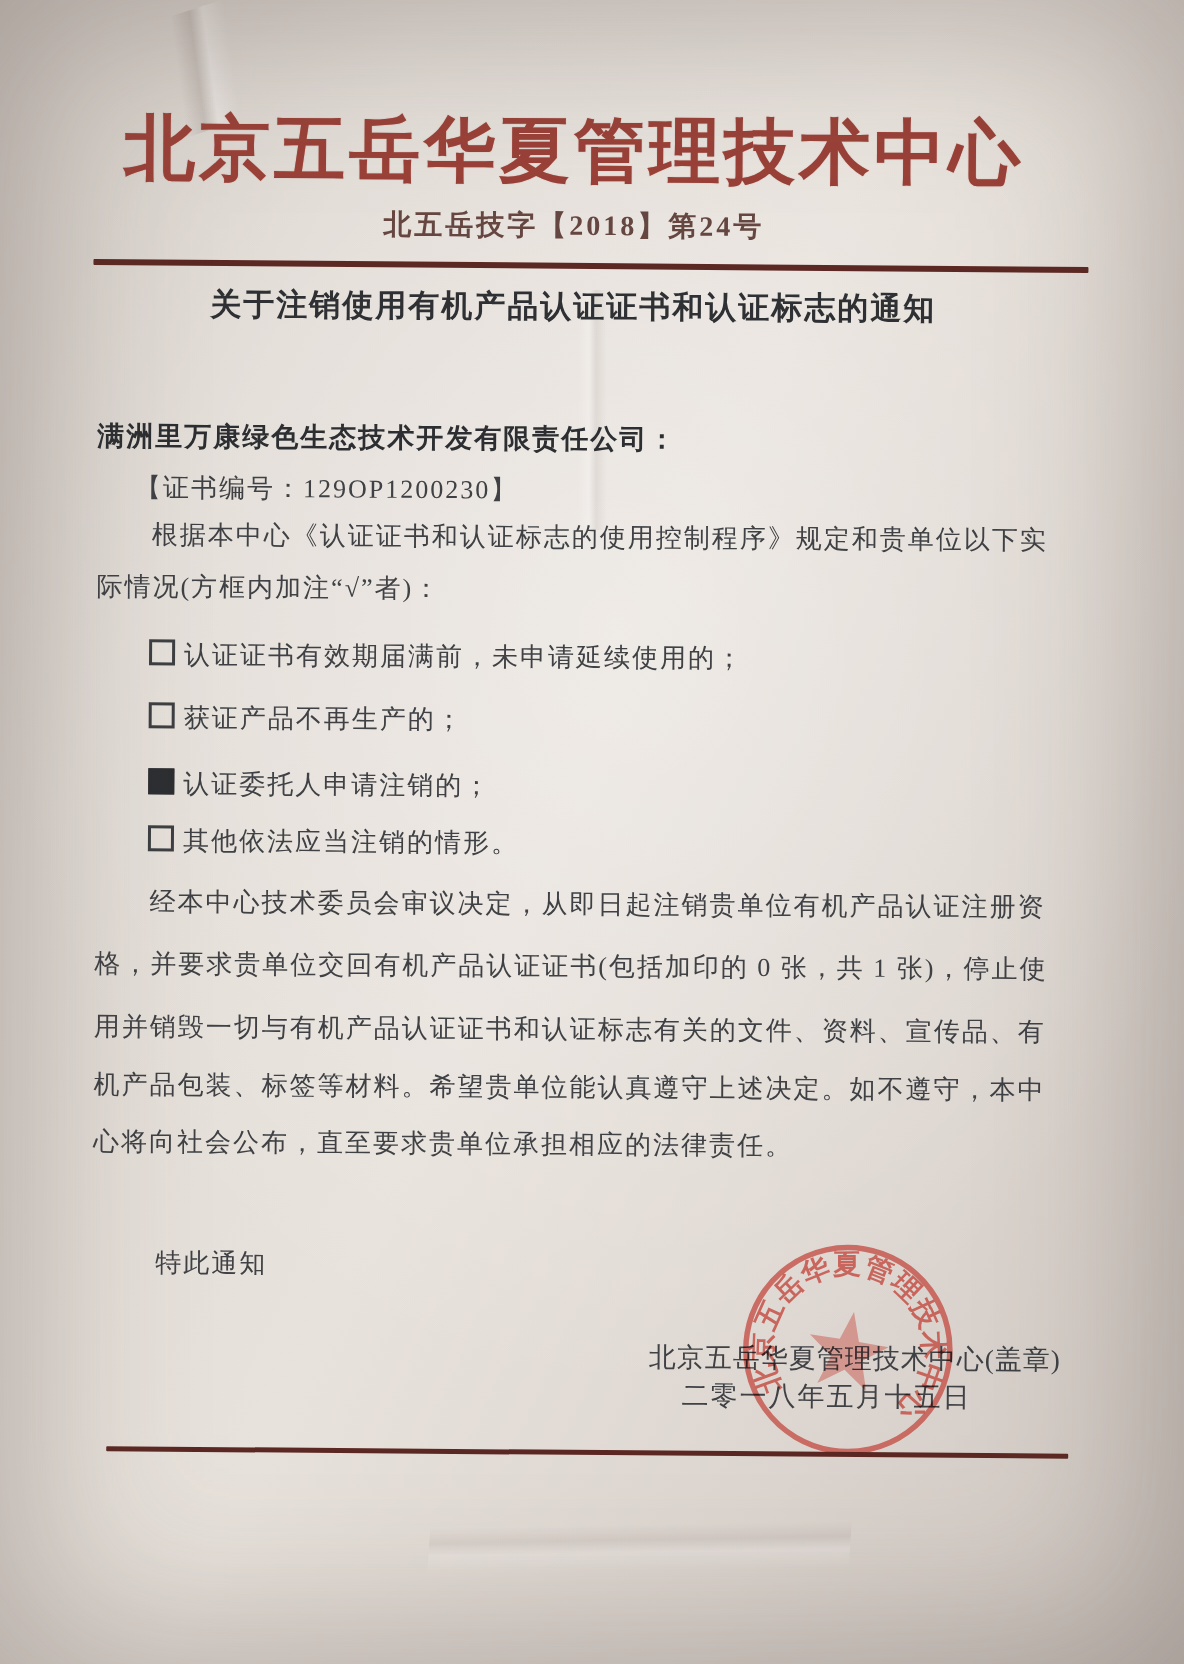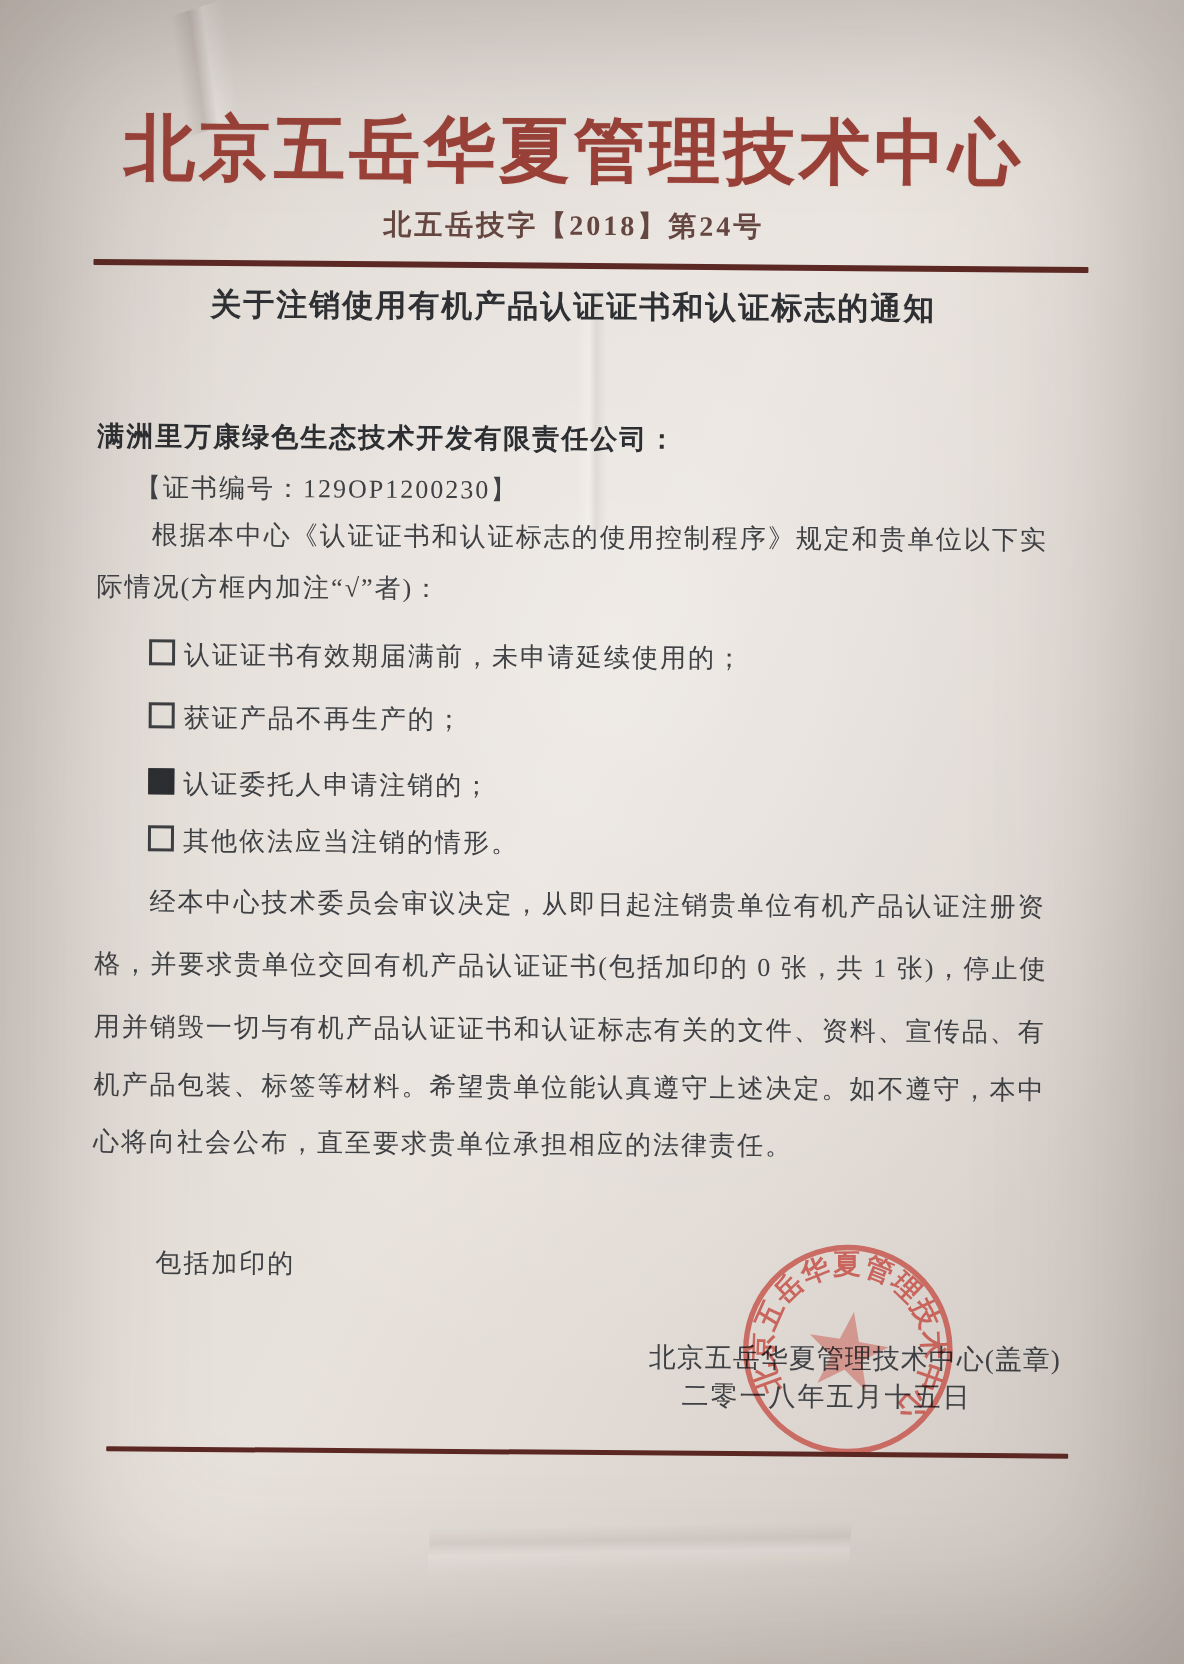--- a/index.html
+++ b/index.html
@@ -89,21 +89,21 @@
     <div class="abs bodyline cbrow cb4">
       <span class="cb"></span><span>其他依法应当注销的情形。</span>
     </div>
 
     <div class="abs bodyline p2l1">经本中心技术委员会审议决定，从即日起注销贵单位有机产品认证注册资</div>
     <div class="abs bodyline p2l2">格，并要求贵单位交回有机产品认证证书(包括加印的 0 张，共 1 张)，停止使</div>
     <div class="abs bodyline p2l3">用并销毁一切与有机产品认证证书和认证标志有关的文件、资料、宣传品、有</div>
     <div class="abs bodyline p2l4">机产品包装、标签等材料。希望贵单位能认真遵守上述决定。如不遵守，本中</div>
     <div class="abs bodyline p2l5">心将向社会公布，直至要求贵单位承担相应的法律责任。</div>
 
-    <div class="abs bodyline closing">包括加印的</div>
+    <div class="abs bodyline closing">特此通知</div>
 
     <div class="abs bodyline signature">北京五岳华夏管理技术中心(盖章)</div>
     <div class="abs bodyline dateline">二零一八年五月十五日</div>
 
     <svg class="abs stamp" viewBox="0 0 216 216" xmlns="http://www.w3.org/2000/svg">
       <circle cx="108" cy="108" r="102" fill="none" stroke="#c2473d" stroke-width="5.5" stroke-opacity="0.85"></circle>
       <polygon points="108,70 117.7,98.7 147.9,99 123.7,117.1 132.7,146 108,128.5 83.3,146 92.3,117.1 68.1,99 98.3,98.7" fill="#c75248" fill-opacity="0.55"></polygon>
       <path id="sealArc" d="M 49.8 156.9 A 76 76 0 1 1 166.2 156.9" fill="none"></path>
       <text font-size="28" letter-spacing="1" fill="#c2473d" fill-opacity="0.9" font-family="Liberation Serif, DejaVu Serif, serif" font-weight="bold">
         <textPath href="#sealArc">北京五岳华夏管理技术中心</textPath>

